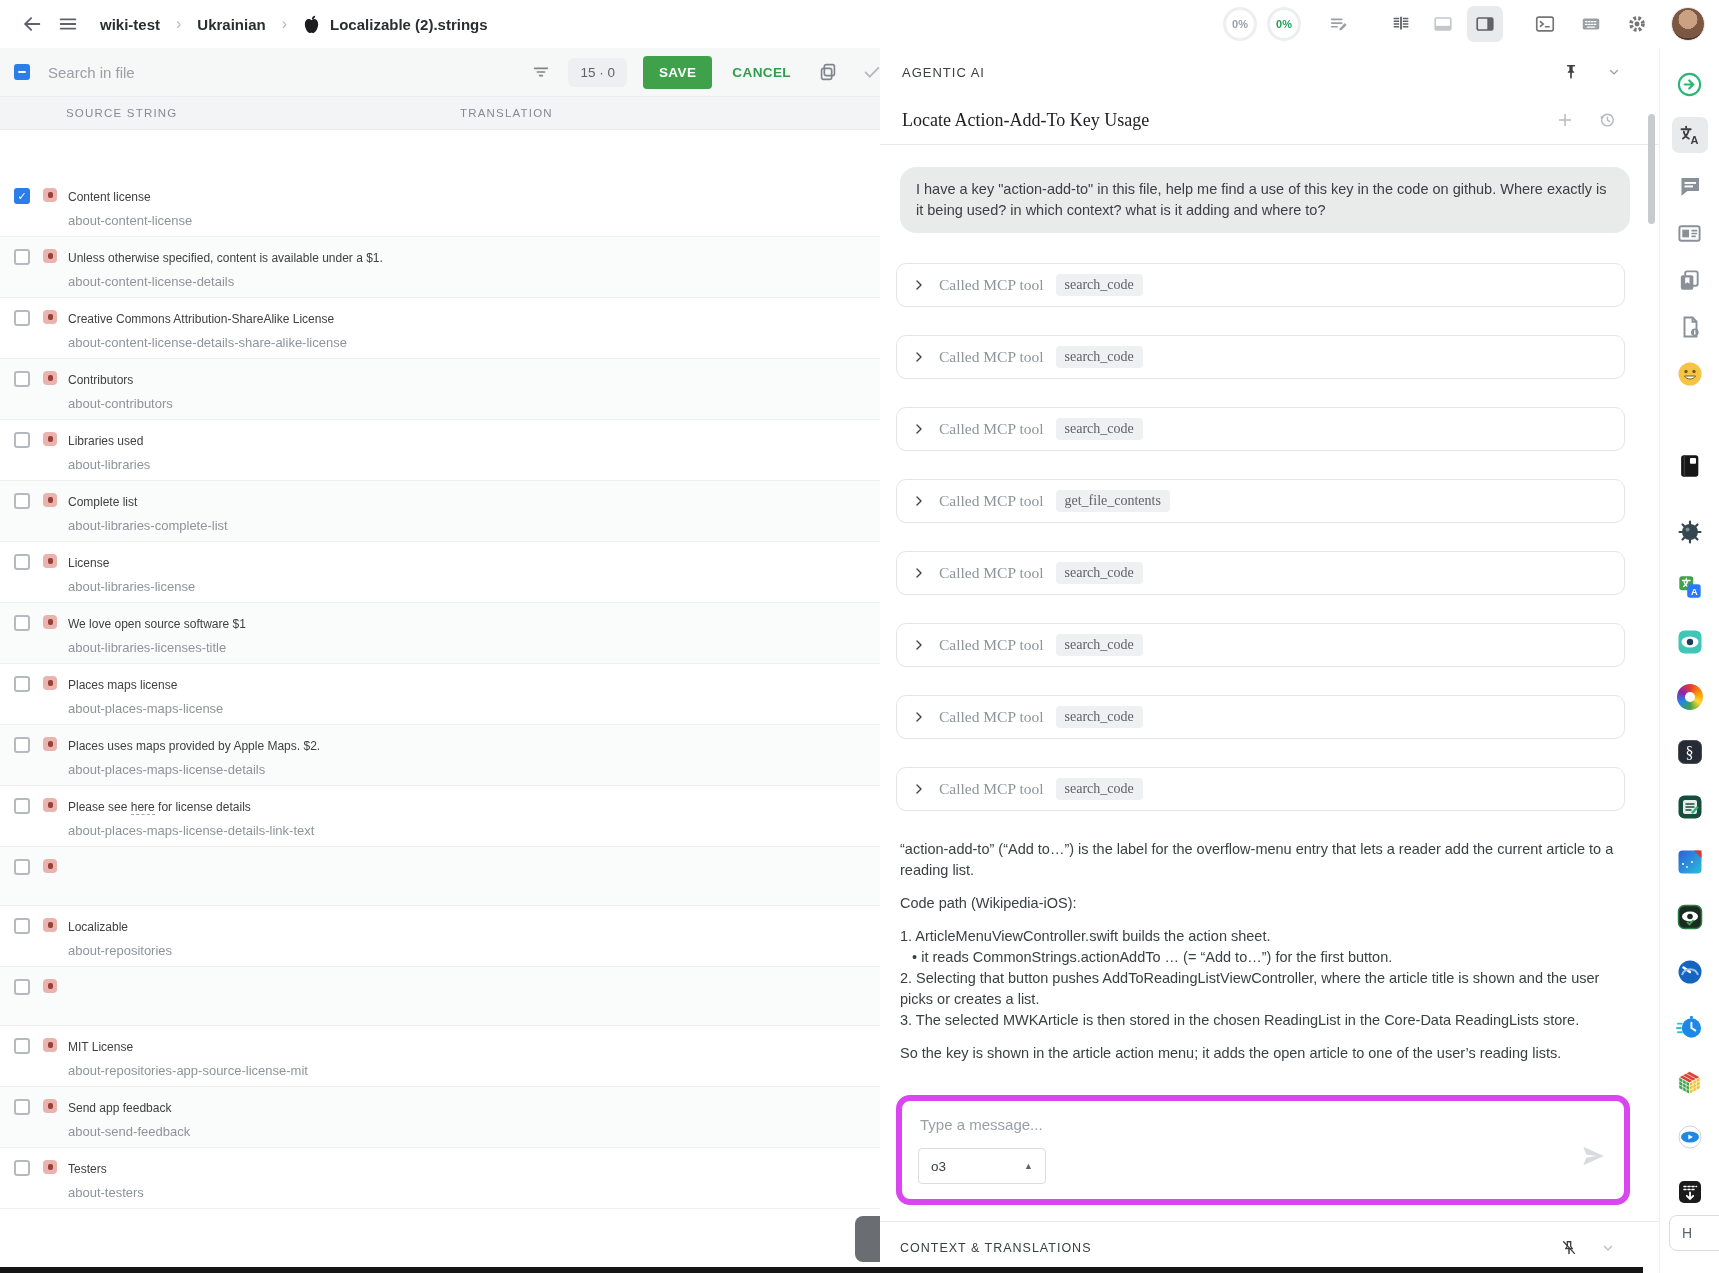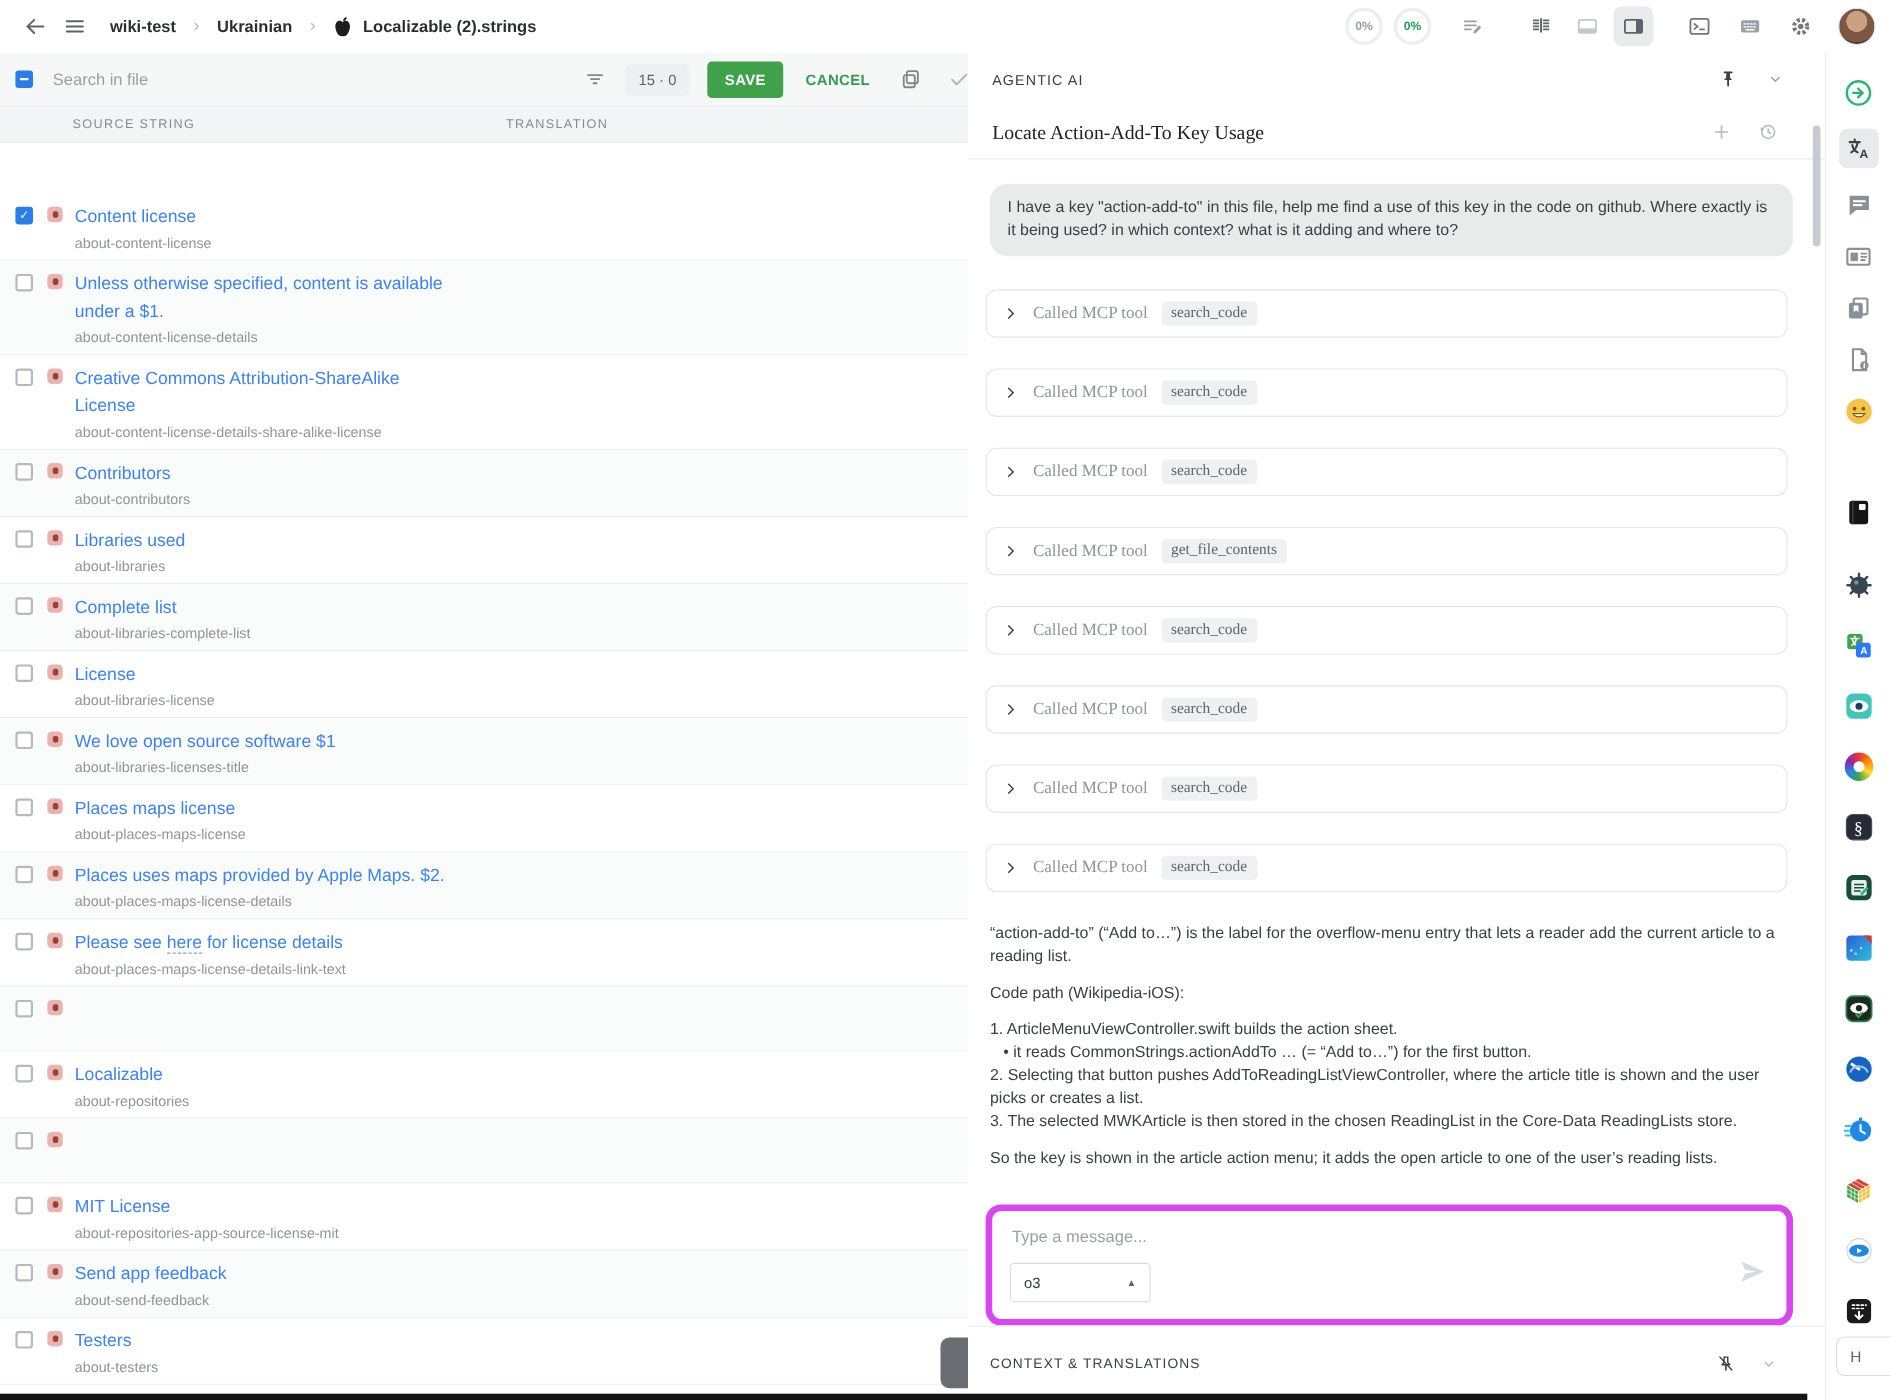--- a/index.html
+++ b/index.html
@@ -54,21 +54,21 @@
   .th-tr{position:absolute;left:460px;}
   .rows{position:absolute;top:128px;left:0;right:0;bottom:0;overflow:hidden;}
   .row{display:flex;align-items:flex-start;padding:9px 14px 6px 14px;border-bottom:1px solid #eceef0;
        position:relative;box-sizing:border-box;min-height:59px;background:#fff;}
   .row.alt{background:#fafbfb;}
   .row .cb{margin-top:3px;}
   .dot{width:14px;height:14px;border-radius:4px;background:#eab3ae;margin:3px 0 0 13px;flex:none;
        display:flex;align-items:center;justify-content:center;}
   .dot i{width:5px;height:6px;border-radius:2px;background:#96413a;display:block;}
   .rtext{margin-left:11px;display:flex;flex-direction:column;}
-  .rtitle{font-size:16px;line-height:25px;color:#3b82f6;max-width:345px;}
+  .rtitle{font-size:12px;line-height:25px;color:#404040;max-width:345px;}
   .rkey{font-size:13px;line-height:19px;color:#8f949a;margin-top:1px;}
   .dashed{border-bottom:1px dashed #9aa0a6;}
   .ticon{position:absolute;right:32px;top:12px;color:#9aa0a6;font-size:14px;cursor:pointer;line-height:1;}
   .ticon i{font-style:normal;font-size:9px;position:relative;top:4px;left:-2px;}
   .lscroll{position:absolute;right:2px;top:64px;width:7px;height:150px;background:#a8adb2;border-radius:4px;cursor:grab;}
   .pager{position:absolute;right:14px;bottom:11px;width:166px;height:46px;background:rgba(95,99,104,.93);
          border-radius:8px;display:flex;align-items:center;padding:0 32px;box-sizing:border-box;color:#fff;}
   .pager .plabel{font-size:15px;}
   .pager .parrows{margin-left:auto;display:flex;gap:14px;font-size:18px;}
   .pager .pa-prev{color:#a9adb2;cursor:pointer;}
@@ -93,21 +93,21 @@
   .ablock{font-size:14.5px;line-height:21px;color:#3c4043;white-space:pre-wrap;margin-bottom:12px;}
   .inputbox{position:absolute;left:16px;right:29px;bottom:68px;height:110px;border:6px solid #d946ef;
             border-radius:14px;box-sizing:border-box;padding:14px 16px;background:#fff;}
   .msginput{border:none;outline:none;width:80%;font-size:15px;color:#202124;font-family:"Liberation Sans",sans-serif;background:transparent;}
   .msginput::placeholder{color:#9aa0a6;}
   .modelsel{margin-top:14px;width:128px;height:36px;border:1px solid #dadce0;border-radius:4px;
             display:flex;align-items:center;justify-content:space-between;padding:0 12px;box-sizing:border-box;cursor:pointer;}
   .modelname{font-size:13.5px;color:#3c4043;}
   .modelcaret{font-size:9px;color:#5f6368;}
   .sendbtn{position:absolute;right:18px;bottom:30px;cursor:pointer;}
-  .ctxbar{position:absolute;left:0;right:0;bottom:0;height:68px;border-top:1px solid #e7e9ea;
+  .ctxbar{position:absolute;left:0;right:0;bottom:0;height:52px;border-top:1px solid #e7e9ea;
           display:flex;align-items:center;padding:0 42px 0 20px;box-sizing:border-box;background:#fff;}
   .ctxtitle{font-size:12.5px;letter-spacing:1px;color:#3c4043;}
   .ctxicons{margin-left:auto;display:flex;align-items:center;gap:20px;}
   .rscroll{position:absolute;right:4px;top:66px;width:7px;height:110px;background:#c7cbce;border-radius:4px;cursor:grab;}
   
   .ricon{width:28px;height:28px;display:flex;align-items:center;justify-content:center;cursor:pointer;flex:none;}
   .ricon.active{width:36px;height:36px;background:#e9eaec;border-radius:7px;}
   .ricon:nth-child(8){margin-top:45px;}
   .ricon:nth-child(9){margin-top:19px;}
   .ricon:nth-child(n+10){margin-top:8px;}

